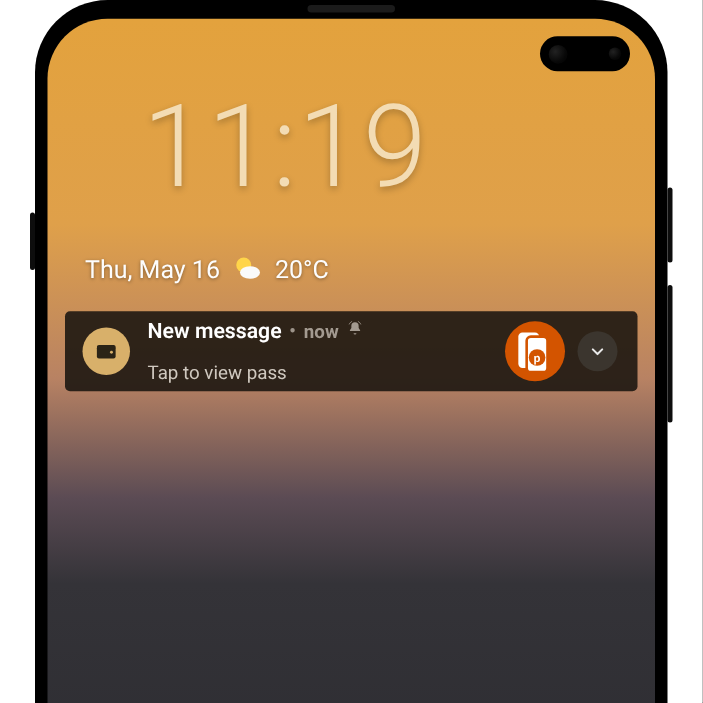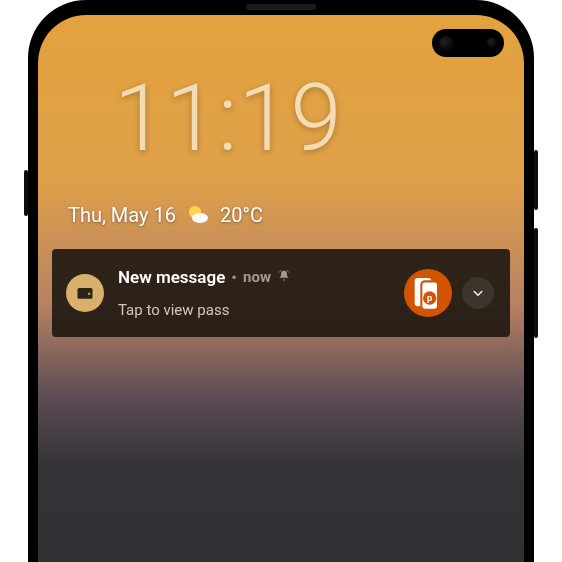--- a/index.html
+++ b/index.html
@@ -110,21 +110,21 @@
     width: 24px;
     height: 24px;
   }
 
   
   .notif {
     position: absolute;
     left: 14px;
     right: 14px;
     top: 234px;
-    height: 88px;
+    height: 64px;
     background: rgba(25,20,15,0.88);
     border-radius: 4px;
     display: flex;
     align-items: center;
     padding: 0 16px 0 14px;
     box-sizing: border-box;
   }
 
   .notif-app-icon {
     width: 38px;

